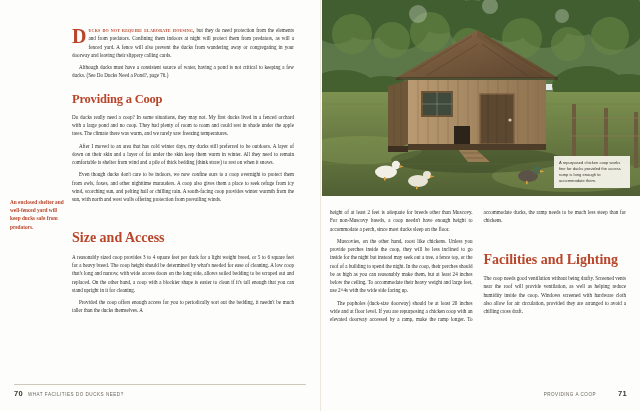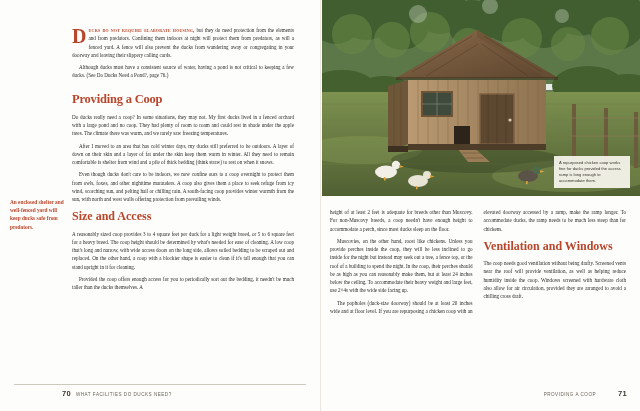--- a/index.html
+++ b/index.html
@@ -66,24 +66,24 @@
     font-family: "Liberation Serif", serif;
     font-size: 12.5px;
     font-weight: bold;
     color: #b9452b;
     margin: 9px 0 4px 0;
     text-indent: 0;
     letter-spacing: -0.2px;
   }
   h3.sub {
     font-family: "Liberation Serif", serif;
-    font-size: 12px;
-    font-weight: bold;
-    color: #b9452b;
-    margin: 4px 0 3px 0;
+    font-size: 14px;
+    font-weight: bold;
+    color: #b9452b;
+    margin: 24px 0 3px 0;
     text-indent: 0;
   }
 
   
   .pullquote {
     position: absolute;
     left: 10px;
     top: 198px;
     width: 58px;
     font-family: "Liberation Serif", serif;
@@ -152,21 +152,20 @@
     bottom: 13px;
     font-family: "Liberation Sans", sans-serif;
     font-size: 6px;
     color: #6a665c;
     letter-spacing: 0.3px;
   }
   .folio-num {
     font-weight: bold;
     font-size: 7.5px;
     color: #3a372f;
-    margin-left: 48px;
   }
   .folio-left { left: 14px; }
   .folio-right { right: 14px; }
   .folio-left .folio-num { margin-right: 5px; }
   .folio-right .folio-num { margin-left: 22px; }
   .folio-text { text-transform: uppercase; font-size: 4.6px; letter-spacing: 0.5px; }
 </style>
 </head>
 <body>
 
@@ -368,17 +367,17 @@
       </g>
     </svg>
 
     <div class="caption-box">A repurposed chicken coop works fine for ducks provided the access ramp is long enough to accommodate them.</div>
   </div>
 
   <div class="right-cols">
     <p class="no-indent">height of at least 2 feet is adequate for breeds other than Muscovy. For non-Muscovy breeds, a coop needn't have enough height to accommodate a perch, since most ducks sleep on the floor.</p>
     <p>Muscovies, on the other hand, roost like chickens. Unless you provide perches inside the coop, they will be less inclined to go inside for the night but instead may seek out a tree, a fence top, or the roof of a building to spend the night. In the coop, their perches should be as high as you can reasonably make them, but at least 24 inches below the ceiling. To accommodate their heavy weight and large feet, use 2×4s with the wide side facing up.</p>
     <p>The popholes (duck-size doorway) should be at least 20 inches wide and at floor level. If you are repurposing a chicken coop with an elevated doorway accessed by a ramp, make the ramp longer. To accommodate ducks, the ramp needs to be much less steep than for chickens.</p>
-    <h3 class="sub">Ventilation and Windows</h3>
+    <h3 class="sub">Facilities and Lighting</h3>
     <p class="no-indent">The coop needs good ventilation without being drafty. Screened vents near the roof will provide ventilation, as well as helping reduce humidity inside the coop. Windows screened with hardware cloth also allow for air circulation, provided they are arranged to avoid a chilling cross draft.</p>
   </div>
 
 </div>
 
 </body></html>

